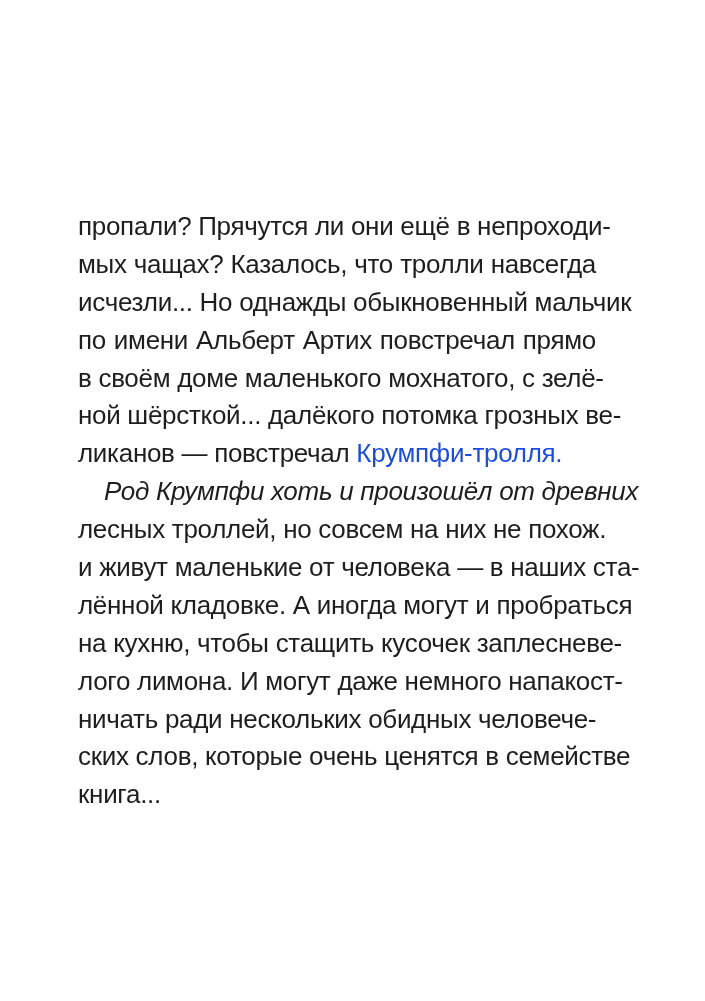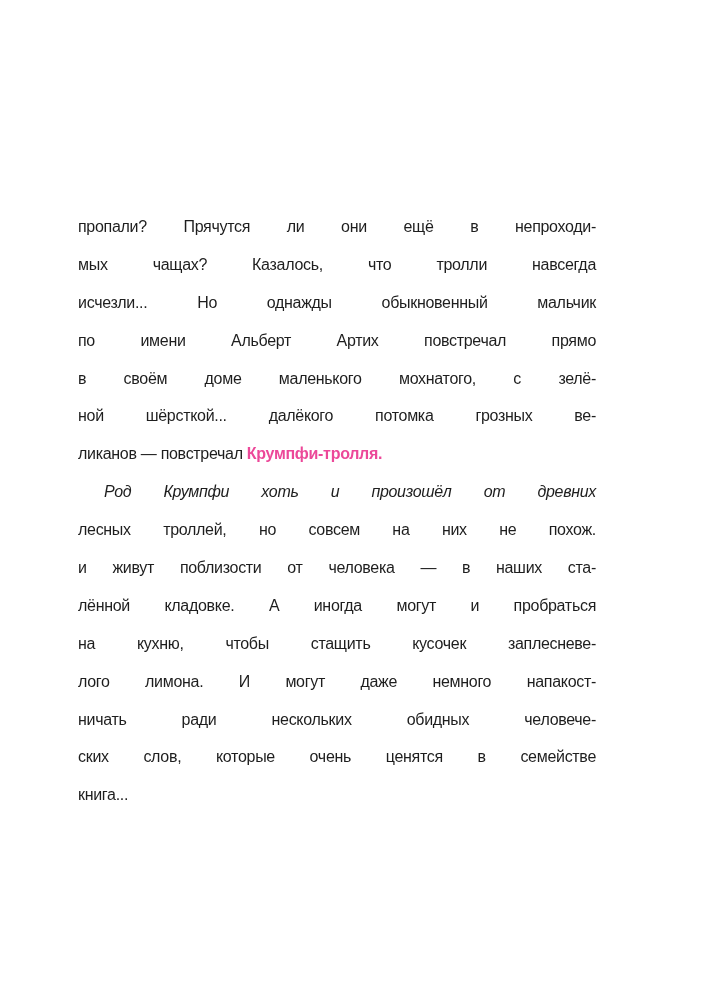--- a/index.html
+++ b/index.html
@@ -14,58 +14,58 @@
       overflow: hidden;
     }
     .page {
       position: absolute;
       left: 78px;
       top: 208px;
       width: 518px;
     }
     .line {
       font-family: "Liberation Sans", sans-serif;
-      font-size: 16px;
+      font-size: 26px;
       line-height: 37.9px;
       height: 37.9px;
       color: #1e1e1e;
       white-space: nowrap;
       text-align: justify;
       text-align-last: justify;
       letter-spacing: -0.3px;
     }
     .line.last {
       text-align-last: left;
     }
     .line.indent {
       text-indent: 26px;
       font-style: italic;
     }
     .bold {
-      font-weight: bold;
-      color: #ec4899;
+      font-weight: normal;
+      color: #1d4ed8;
     }
   </style>
 </head>
 <body>
 
 <div class="page">
   <div>
     <div class="line">пропали? Прячутся ли они ещё в непроходи-</div>
     <div class="line">мых чащах? Казалось, что тролли навсегда</div>
     <div class="line">исчезли... Но однажды обыкновенный мальчик</div>
     <div class="line">по имени Альберт Артих повстречал прямо</div>
     <div class="line">в своём доме маленького мохнатого, с зелё-</div>
     <div class="line">ной шёрсткой... далёкого потомка грозных ве-</div>
     <div class="line last"><span>ликанов — повстречал </span><span class="bold">Крумпфи-тролля.</span></div>
   </div>
   <div>
     <div class="line indent">Род Крумпфи хоть и произошёл от древних</div>
     <div class="line">лесных троллей, но совсем на них не похож.</div>
-    <div class="line">и живут поблизости от человека — в наших ста-</div>
+    <div class="line">и живут маленькие от человека — в наших ста-</div>
     <div class="line">лённой кладовке. А иногда могут и пробраться</div>
     <div class="line">на кухню, чтобы стащить кусочек заплесневе-</div>
     <div class="line">лого лимона. И могут даже немного напакост-</div>
     <div class="line">ничать ради нескольких обидных человече-</div>
     <div class="line">ских слов, которые очень ценятся в семействе</div>
     <div class="line last">книга...</div>
   </div>
 </div>
 
 </body></html>

